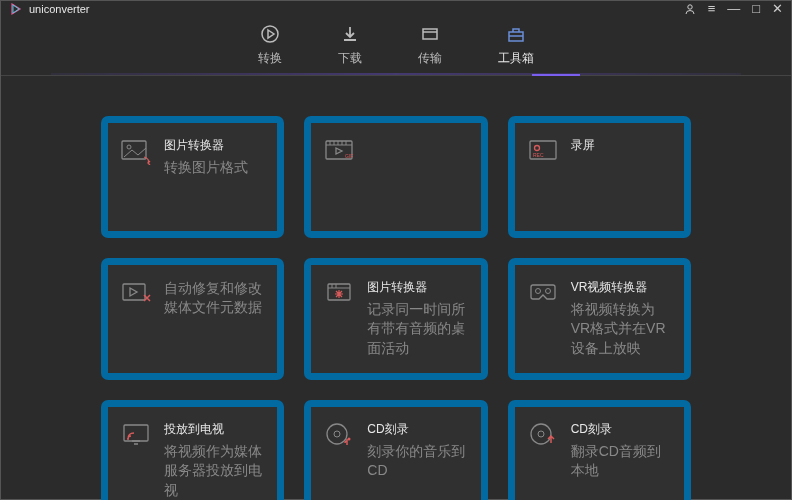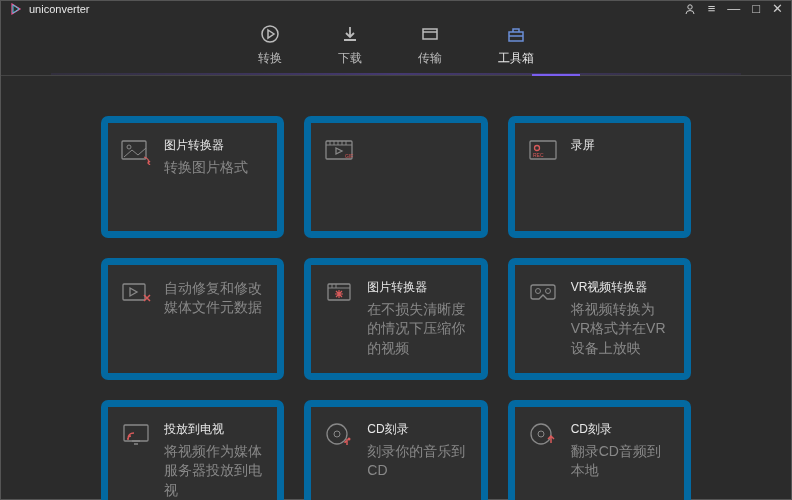--- a/index.html
+++ b/index.html
@@ -150,21 +150,21 @@
     <div class="card">
       <span class="card-icon">
           <svg viewBox="0 0 34 28">
             <rect x="5" y="5" width="22" height="16" fill="none" stroke="#888" stroke-width="1.3" rx="1"></rect>
             <path d="M5 9 L27 9 M9 5 L9 9 M13 5 L13 9" stroke="#888" stroke-width="1"></path>
             <path d="M16 11 L16 19 M12 15 L20 15 M13 12 L19 18 M19 12 L13 18" stroke="#d85a5a" stroke-width="1.2"></path>
           </svg>
         </span>
       <div class="card-text">
         <span class="card-title">图片转换器</span>
-        <span class="card-desc">在不损失清晰度的情况下压缩你的视频</span>
+        <span class="card-desc">记录同一时间所有带有音频的桌面活动</span>
       </div>
     </div>
 
     <div class="card">
       <span class="card-icon">
           <svg viewBox="0 0 34 28">
             <path d="M4 8 Q4 6 6 6 L26 6 Q28 6 28 8 L28 18 Q28 20 26 20 L20 20 L16 16 L12 20 L6 20 Q4 20 4 18 Z" fill="none" stroke="#888" stroke-width="1.3"></path>
             <circle cx="11" cy="12" r="2.5" fill="none" stroke="#888" stroke-width="1"></circle>
             <circle cx="21" cy="12" r="2.5" fill="none" stroke="#888" stroke-width="1"></circle>
           </svg>

